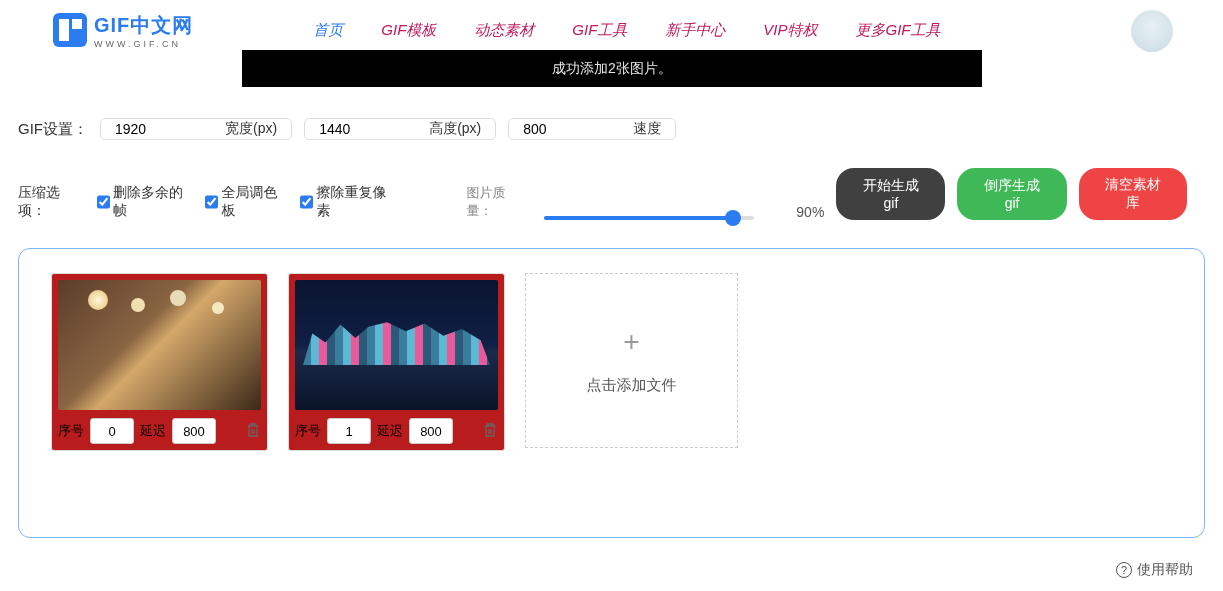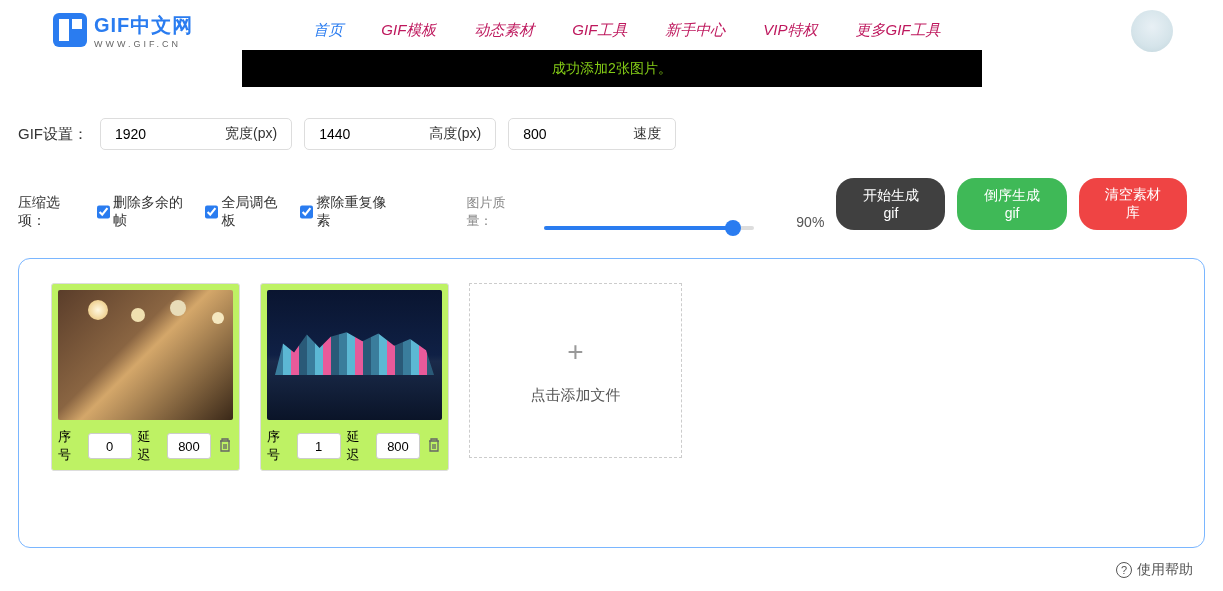--- a/index.html
+++ b/index.html
@@ -11,26 +11,26 @@
 .logo-icon { width: 40px; height: 40px; }
 .logo-text { display: flex; flex-direction: column; }
 .logo-main { font-size: 20px; font-weight: bold; color: #2a7cf0; letter-spacing: 1px; }
 .logo-sub { font-size: 9px; color: #666; letter-spacing: 3px; }
 .nav { display: flex; gap: 38px; margin-left: 120px; font-style: italic; }
 .nav-item { font-size: 15px; color: #be185d; cursor: pointer; }
 .nav-item.active { color: #2a7cf0; }
 .avatar { position: absolute; right: 50px; top: 10px; width: 42px; height: 42px; border-radius: 50%; background: radial-gradient(circle at 50% 40%, #e8f0f5 0%, #d5e4ea 60%, #c0d4db 100%); }
 
 
-.toast { position: absolute; top: 50px; left: 242px; width: 740px; height: 37px; background: #000; color: #84cc16; display: flex; align-items: center; justify-content: center; font-size: 14px; z-index: 10; }
+.toast { position: absolute; top: 50px; left: 242px; width: 740px; height: 37px; background: #000; color: #e5e5e5; display: flex; align-items: center; justify-content: center; font-size: 14px; z-index: 10; }
 
 
 .settings-row { display: flex; align-items: center; gap: 12px; padding: 10px 18px; margin-top: 48px; }
 .settings-label { font-size: 15px; color: #333; }
-.input-group { display: flex; align-items: center; border: 1px solid #ddd; border-radius: 5px; height: 32px; padding: 0 14px; gap: 50px; }
+.input-group { display: flex; align-items: center; border: 1px solid #ddd; border-radius: 5px; height: 22px; padding: 0 14px; gap: 50px; }
 .input-group input { border: none; outline: none; width: 60px; font-size: 14px; }
 .input-group .suffix { font-size: 14px; color: #333; }
 
 
 .options-row { display: flex; align-items: flex-end; padding: 18px 18px 10px; gap: 12px; }
 .opt-label { font-size: 14px; color: #333; }
 .checkbox-group { display: flex; align-items: center; gap: 3px; font-size: 14px; color: #333; }
 .checkbox-group input { width: 14px; height: 14px; accent-color: #2a7cf0; }
 .quality-label { font-size: 13px; color: #888; margin-left: 58px; }
 .slider-wrap { width: 220px; height: 4px; background: #ddd; border-radius: 2px; position: relative; margin-left: 4px; }
@@ -38,21 +38,21 @@
 .slider-thumb { position: absolute; left: 90%; top: 50%; transform: translate(-50%, -50%); width: 16px; height: 16px; background: #2a7cf0; border-radius: 50%; }
 .quality-val { font-size: 14px; color: #555; margin-left: 30px; }
 .btn-group { display: flex; gap: 12px; margin-left: auto; margin-right: 18px; }
 .btn { border: none; border-radius: 18px; padding: 8px 22px; font-size: 14px; color: #fff; cursor: pointer; }
 .btn-blue { background: #404040; }
 .btn-green { background: #3fb957; }
 .btn-red { background: #ef4444; }
 
 
 .dropzone { margin: 18px; border: 1px solid #7ab6ff; border-radius: 12px; padding: 24px 32px; min-height: 290px; display: flex; gap: 20px; align-items: flex-start; }
-.card { border: 1px solid #ddd; border-radius: 3px; padding: 6px; width: 189px; background: #bef264; }
+.card { border: 1px solid #ddd; border-radius: 3px; padding: 6px; width: 217px; background: #b91c1c; }
 .card-img { width: 100%; height: 130px; background: #333; border-radius: 2px; }
 .img1 { background: linear-gradient(135deg, #5a3d2a 0%, #8a6542 40%, #d4a76a 50%, #3a2818 100%); position: relative; overflow: hidden; }
 .img1::before { content: ''; position: absolute; top: 10px; left: 30px; width: 20px; height: 20px; background: radial-gradient(#fff8e0, #e8c070); border-radius: 50%; box-shadow: 40px 5px 0 -3px #f0e0b0, 80px -2px 0 -2px #e8dcb8, 120px 8px 0 -4px #f5e8c0; }
 .img2 { background: linear-gradient(180deg, #0a1530 0%, #0f2045 50%, #1a2a4a 55%, #0a1428 100%); position: relative; overflow: hidden; }
 .img2::after { content: ''; position: absolute; bottom: 45px; left: 8px; right: 8px; height: 45px; background: repeating-linear-gradient(90deg, #3a7d9c 0 8px, #5cb8d4 8px 16px, #e85a9a 16px 24px, #2a5a78 24px 32px); clip-path: polygon(0 100%, 5% 30%, 12% 50%, 20% 10%, 28% 40%, 35% 15%, 45% 5%, 55% 25%, 65% 8%, 75% 35%, 85% 20%, 95% 45%, 100% 100%); }
 .card-controls { display: flex; align-items: center; gap: 6px; margin-top: 8px; font-size: 13px; }
 .card-controls input { width: 44px; height: 26px; border: 1px solid #ccc; border-radius: 3px; text-align: center; font-size: 13px; }
 .del-btn { margin-left: auto; cursor: pointer; color: #666; }
 .add-card { width: 213px; height: 175px; border: 1px dashed #ccc; display: flex; flex-direction: column; align-items: center; justify-content: center; gap: 18px; cursor: pointer; color: #888; }
 .add-plus { font-size: 28px; color: #999; }

